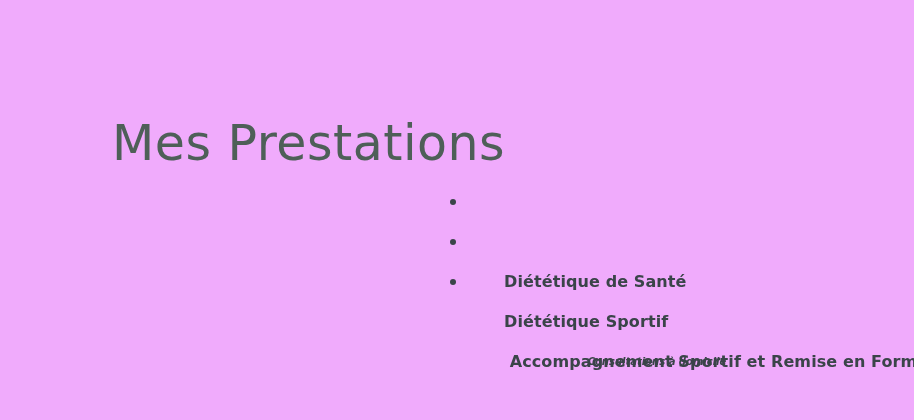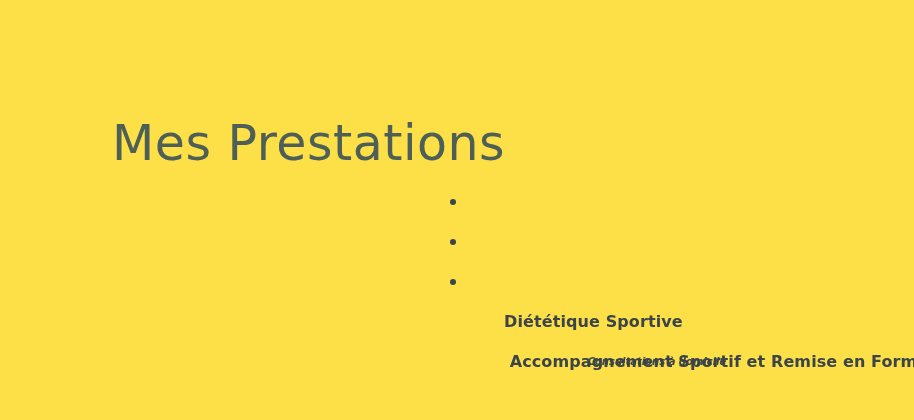--- a/index.html
+++ b/index.html
@@ -12,21 +12,21 @@
     height: 420px;
     background: #bfcacc;
     font-family: "DejaVu Sans", sans-serif;
     overflow: hidden;
     position: relative;
   }
   .slide {
     position: relative;
     width: 914px;
     height: 420px;
-    background: #fde047;
+    background: #f0abfc;
   }
 
   
   .slide-title {
     position: absolute;
     left: 112px;
     top: 86px;
     font-family: "DejaVu Sans", sans-serif;
     font-size: 49px;
     font-weight: 400;
@@ -94,24 +94,25 @@
 </head>
 <body>
 
 <div class="slide">
 
   <h1 class="slide-title">Mes Prestations</h1>
 
   <ul class="services-list">
     <li class="service-item">
       <span class="bullet-dot"></span>
+      <span>Diététique de Santé</span>
     </li>
     <li class="service-item">
       <span class="bullet-dot"></span>
-      <span>Diététique Sportive</span>
+      <span>Diététique Sportif</span>
     </li>
     <li class="service-item">
       <span class="bullet-dot"></span>
       <span> Accompagnement Sportif et Remise en Forme</span>
     </li>
   </ul>
 
   <div class="notes">
     <div class="note-line note-first">Consultations à domicile</div>
   </div>

